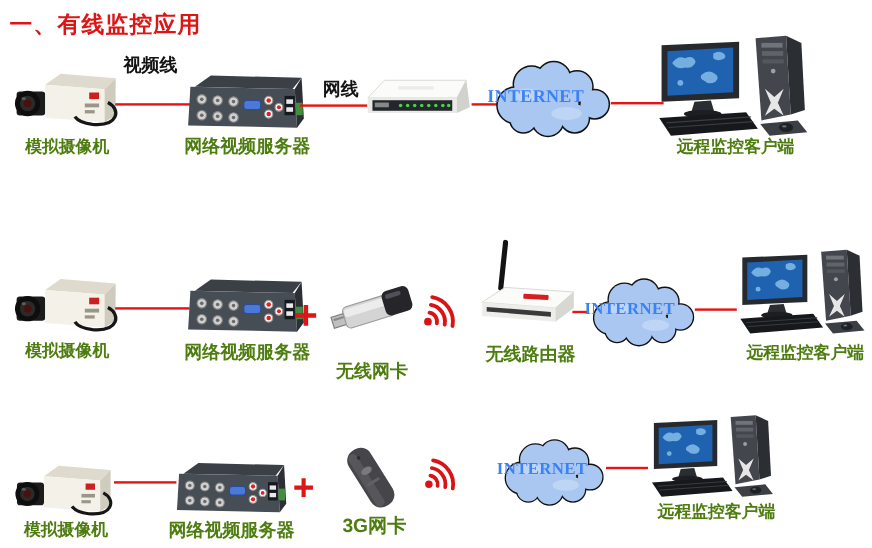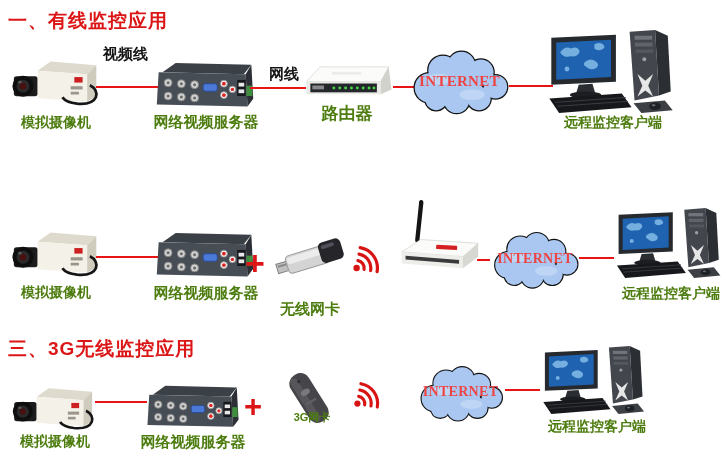--- a/index.html
+++ b/index.html
@@ -4,21 +4,21 @@
 <style>
   html,body{margin:0;padding:0;background:#fff;}
   #canvas{position:relative;width:727px;height:457px;background:#ffffff;overflow:hidden;
           font-family:"Liberation Sans",sans-serif;}
   .abs{position:absolute;}
   .title{position:absolute;font-weight:bold;font-size:19px;color:#dc1616;letter-spacing:1px;white-space:nowrap;}
   .lbl{position:absolute;font-weight:bold;color:#4d7c0f;text-align:center;white-space:nowrap;}
   .cable-lbl{position:absolute;font-weight:bold;font-size:15px;color:#141414;white-space:nowrap;}
   .line{position:absolute;height:2px;background:#e81414;}
   .plus{position:absolute;color:#dc1616;font-weight:bold;font-size:34px;line-height:1;font-family:"Liberation Sans",sans-serif;}
-  .cloudtxt{position:absolute;font-family:"Liberation Serif",serif;color:#ef4444;text-align:center;font-weight:600;letter-spacing:.3px;}
+  .cloudtxt{position:absolute;font-family:"Liberation Serif",serif;color:#3b82f6;text-align:left;font-weight:600;letter-spacing:.3px;}
 </style>
 </head>
 <body>
 
 <svg width="0" height="0" style="position:absolute" aria-hidden="true">
   <defs>
     <symbol id="sym-camera" viewBox="0 0 100 60">
       <rect x="4" y="22" width="26" height="22" rx="3" fill="#1c1c1c"></rect>
       <ellipse cx="14" cy="33" rx="11.5" ry="11.5" fill="#0e0e0e"></ellipse>
       <ellipse cx="14" cy="33" rx="7" ry="7" fill="#2a2a2a"></ellipse>
@@ -197,21 +197,20 @@
       <use href="#sym-server" xlink:href="#sym-server"></use>
     </svg>
   <div class="lbl" style="left:150px;top:113px;width:112px;font-size:15px">网络视频服务器</div>
 
   <div class="line" style="left:250px;top:87px;width:56px"></div>
   <div class="cable-lbl" style="left:269px;top:65px">网线</div>
 
   <svg class="abs" style="left:302px;top:62px" width="94" height="44">
       <use href="#sym-router" xlink:href="#sym-router"></use>
     </svg>
-  <div class="lbl" style="left:302px;top:102px;width:90px;font-size:17px">路由器</div>
 
   <div class="line" style="left:393px;top:86px;width:24px"></div>
 
   <svg class="abs" style="left:406px;top:45px" width="107" height="72">
       <use href="#sym-cloud" xlink:href="#sym-cloud"></use>
     </svg>
   <div class="cloudtxt" style="left:406px;top:73px;width:107px;font-size:15px">INTERNET</div>
 
   <div class="line" style="left:509px;top:85px;width:44px"></div>
 
@@ -240,55 +239,55 @@
     </svg>
   <div class="lbl" style="left:272px;top:300px;width:76px;font-size:15px">无线网卡</div>
 
   <svg class="abs" style="left:350px;top:230px" width="34" height="44">
       <use href="#sym-wifi" xlink:href="#sym-wifi"></use>
     </svg>
 
   <svg class="abs" style="left:396px;top:198px" width="86" height="83">
       <use href="#sym-wrouter" xlink:href="#sym-wrouter"></use>
     </svg>
+  <div class="lbl" style="left:398px;top:286px;width:88px;font-size:15px">无线路由器</div>
 
   <div class="line" style="left:477px;top:259px;width:13px"></div>
 
   <svg class="abs" style="left:487px;top:227px" width="96" height="64">
       <use href="#sym-cloud" xlink:href="#sym-cloud"></use>
     </svg>
   <div class="cloudtxt" style="left:487px;top:251px;width:96px;font-size:14px">INTERNET</div>
 
   <div class="line" style="left:579px;top:257px;width:35px"></div>
 
   <svg class="abs" style="left:612px;top:204px" width="115" height="78">
       <use href="#sym-computer" xlink:href="#sym-computer"></use>
     </svg>
   <div class="lbl" style="left:615px;top:285px;width:112px;font-size:14px">远程监控客户端</div>
 
-  <div class="title" style="left:8px;top:336px">三、3G无线监控应用</div>
 
   <svg class="abs" style="left:10px;top:383px" width="88" height="52">
       <use href="#sym-camera" xlink:href="#sym-camera"></use>
     </svg>
   <div class="lbl" style="left:6px;top:433px;width:98px;font-size:14px">模拟摄像机</div>
 
   <div class="line" style="left:95px;top:401px;width:52px"></div>
 
   <svg class="abs" style="left:143px;top:384px" width="100" height="50">
       <use href="#sym-server" xlink:href="#sym-server"></use>
     </svg>
   <div class="lbl" style="left:138px;top:433px;width:110px;font-size:15px">网络视频服务器</div>
 
   <div class="plus" style="left:244px;top:391px;font-size:31px">+</div>
 
   <svg class="abs" style="left:274px;top:370px" width="70" height="56">
       <use href="#sym-dongle-3g" xlink:href="#sym-dongle-3g"></use>
     </svg>
-  <div class="lbl" style="left:280px;top:410px;width:64px;font-size:11px">3G网卡</div>
+  <div class="lbl" style="left:280px;top:428px;width:64px;font-size:16px">3G网卡</div>
 
   <svg class="abs" style="left:351px;top:366px" width="33" height="44">
       <use href="#sym-wifi" xlink:href="#sym-wifi"></use>
     </svg>
 
   <svg class="abs" style="left:414px;top:361px" width="93" height="63">
       <use href="#sym-cloud" xlink:href="#sym-cloud"></use>
     </svg>
   <div class="cloudtxt" style="left:414px;top:384px;width:93px;font-size:14px">INTERNET</div>
 

